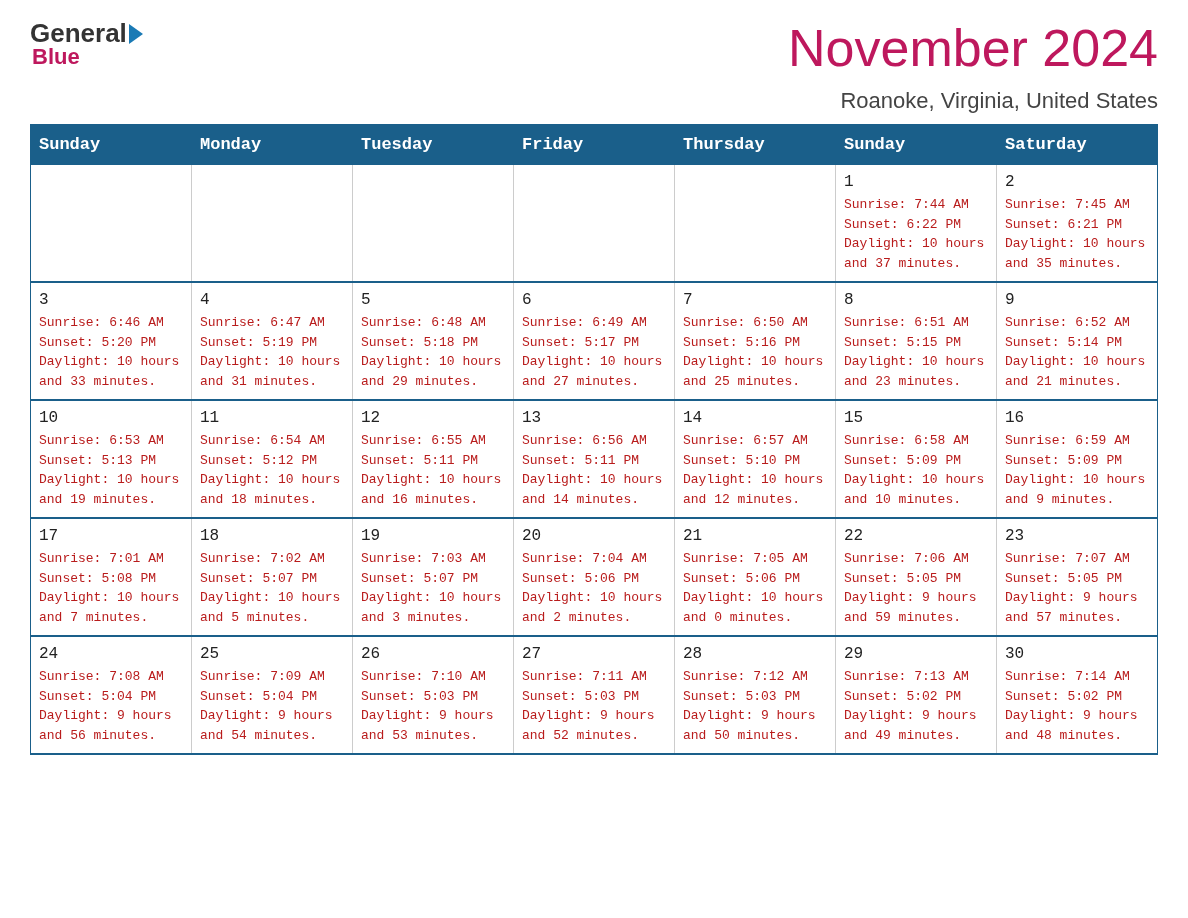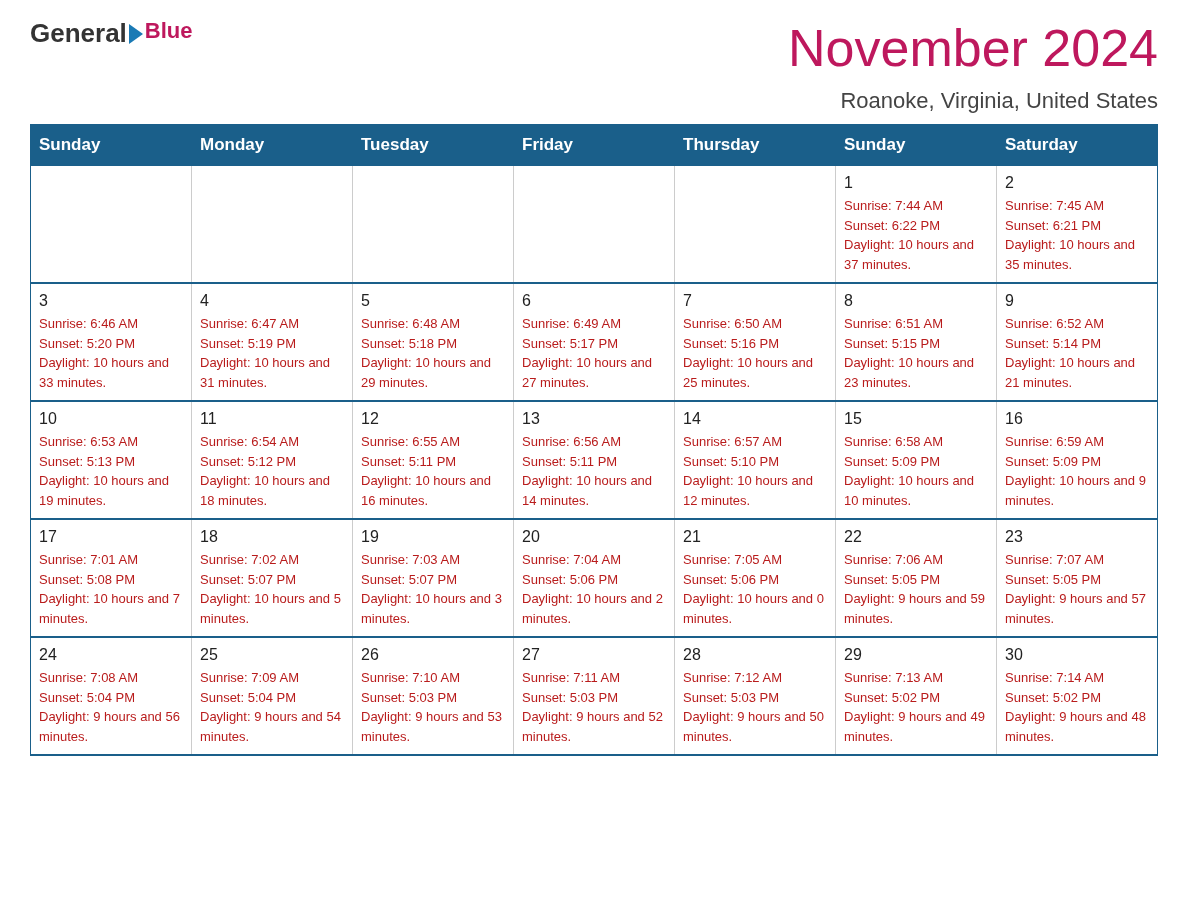--- a/index.html
+++ b/index.html
@@ -11,20 +11,21 @@
       min-height: 918px;
     }
     .header-top {
       display: flex;
       justify-content: space-between;
       align-items: flex-start;
       margin-bottom: 10px;
     }
     .logo-area {
       display: flex;
+      flex-direction: column;
       align-items: flex-start;
     }
     .logo-text {
       display: flex;
       align-items: center;
       font-size: 26px;
       font-weight: bold;
       color: #333;
       line-height: 1;
     }
@@ -56,20 +57,21 @@
     }
     .subtitle {
       font-size: 22px;
       color: #444;
       margin-top: 11px;
     }
     .calendar {
       width: 100%;
       border-collapse: collapse;
       margin-top: 10px;
+      font-family: Liberation Mono, monospace;
     }
     .calendar thead tr th {
       background: #1a5f8a;
       color: #fff;
       font-size: 17px;
       font-weight: bold;
       padding: 10px 8px;
       text-align: left;
       border: 1px solid #1a5f8a;
     }

